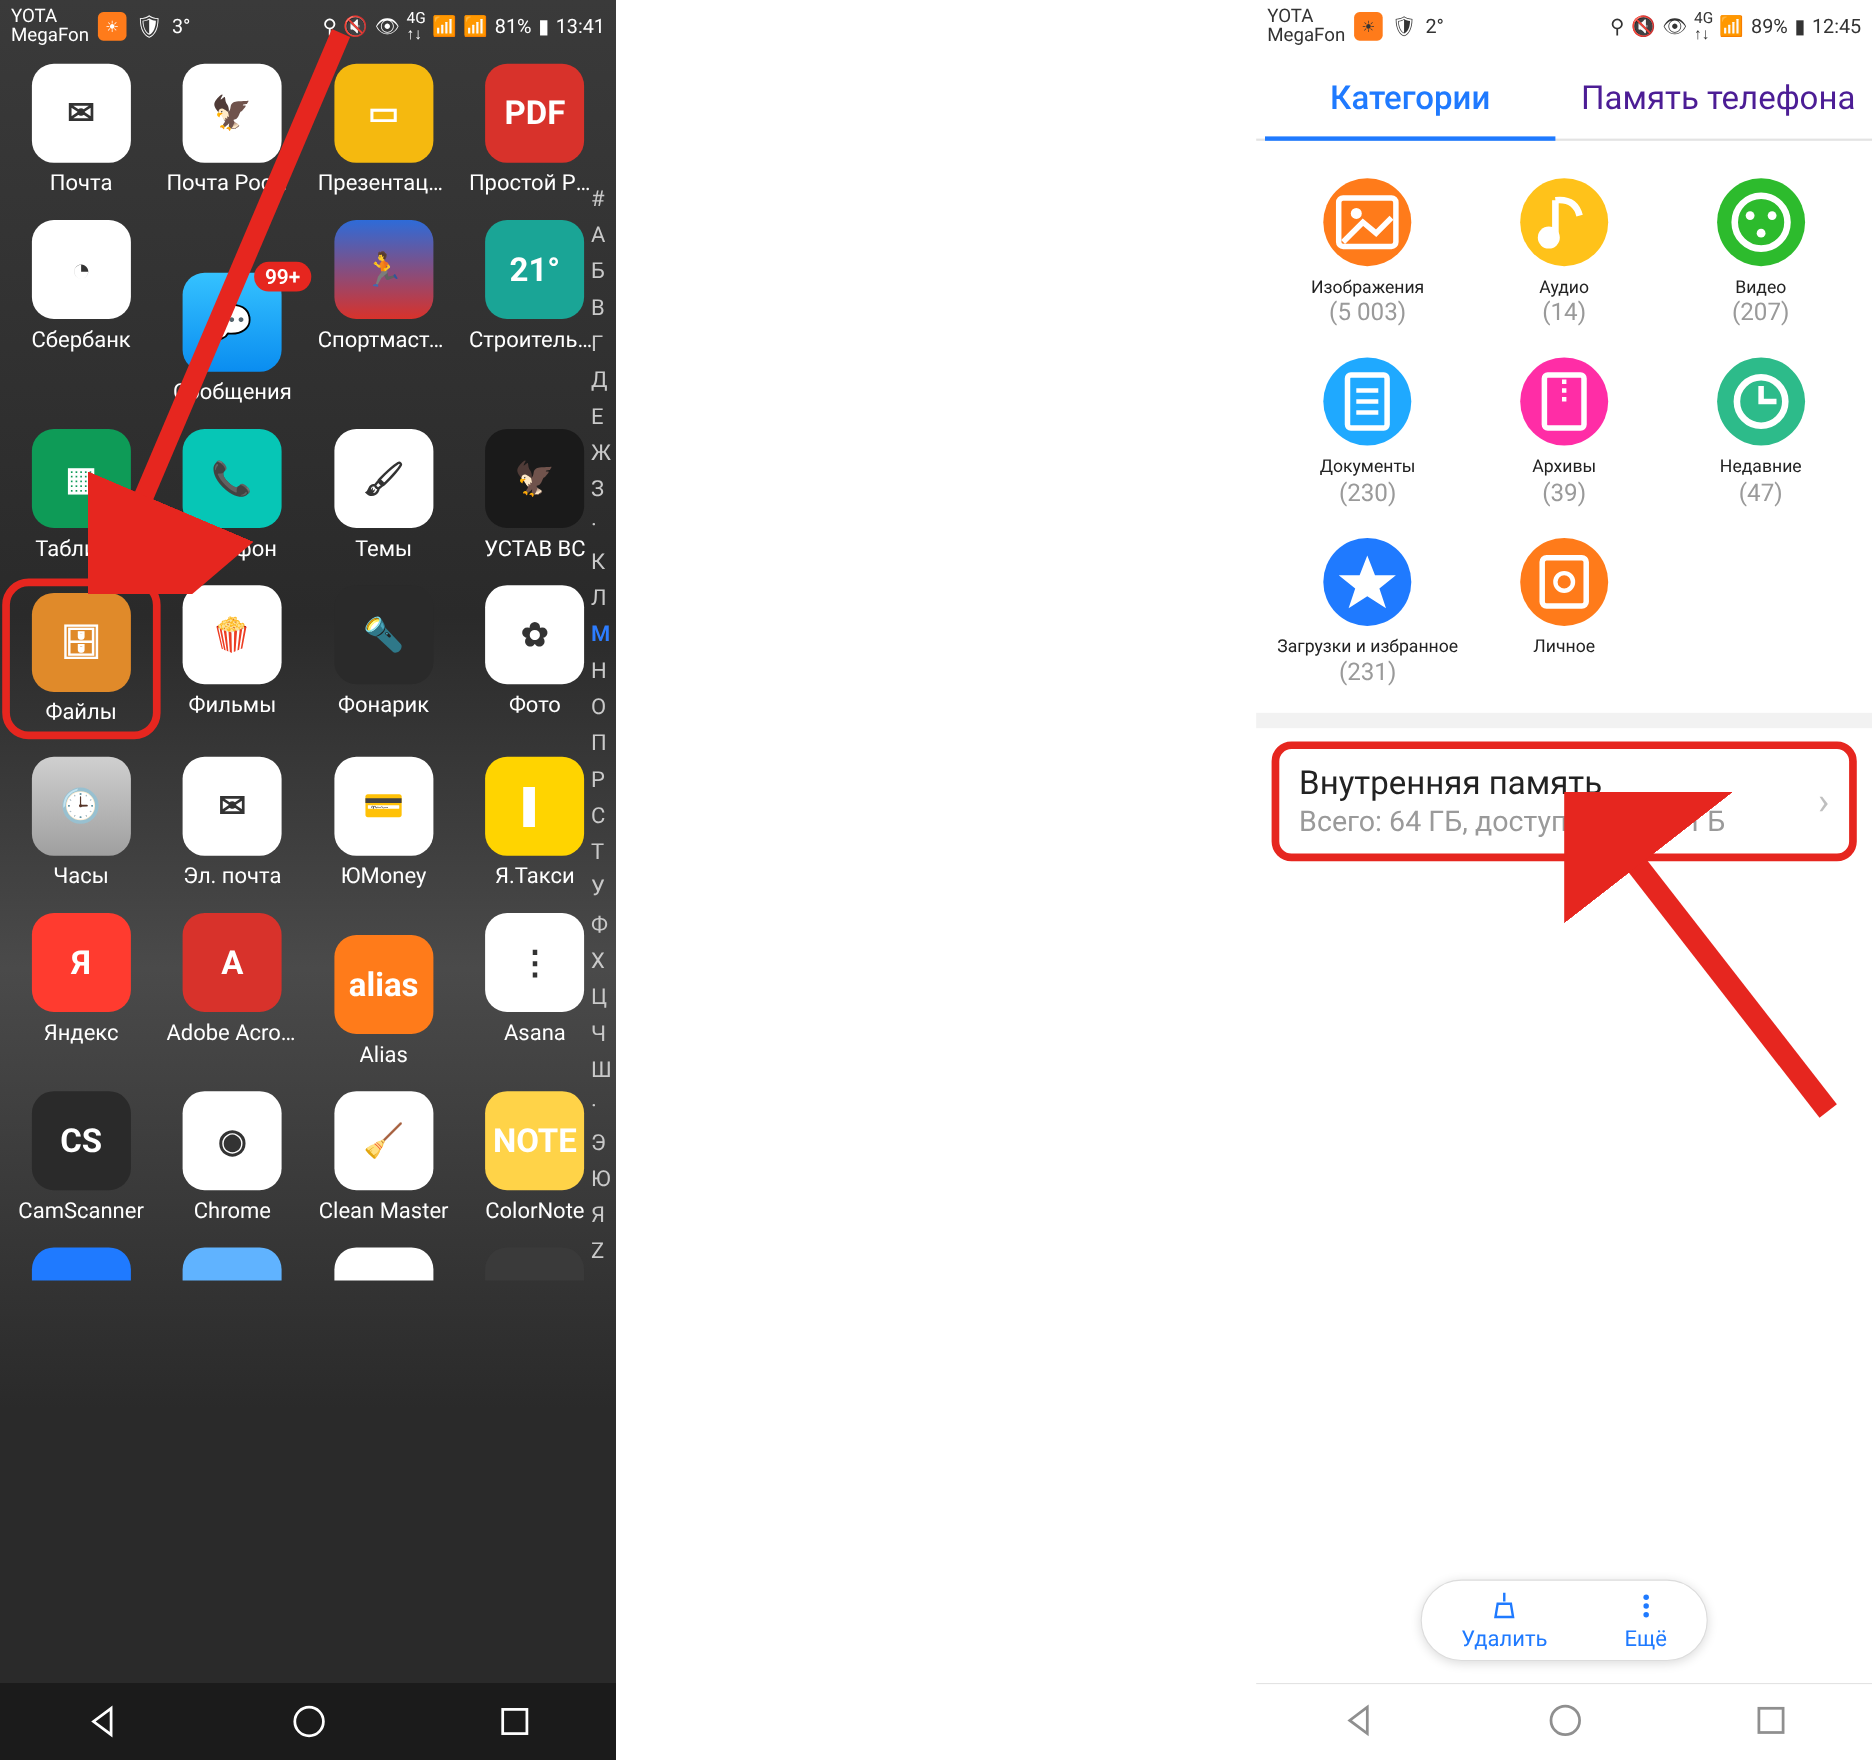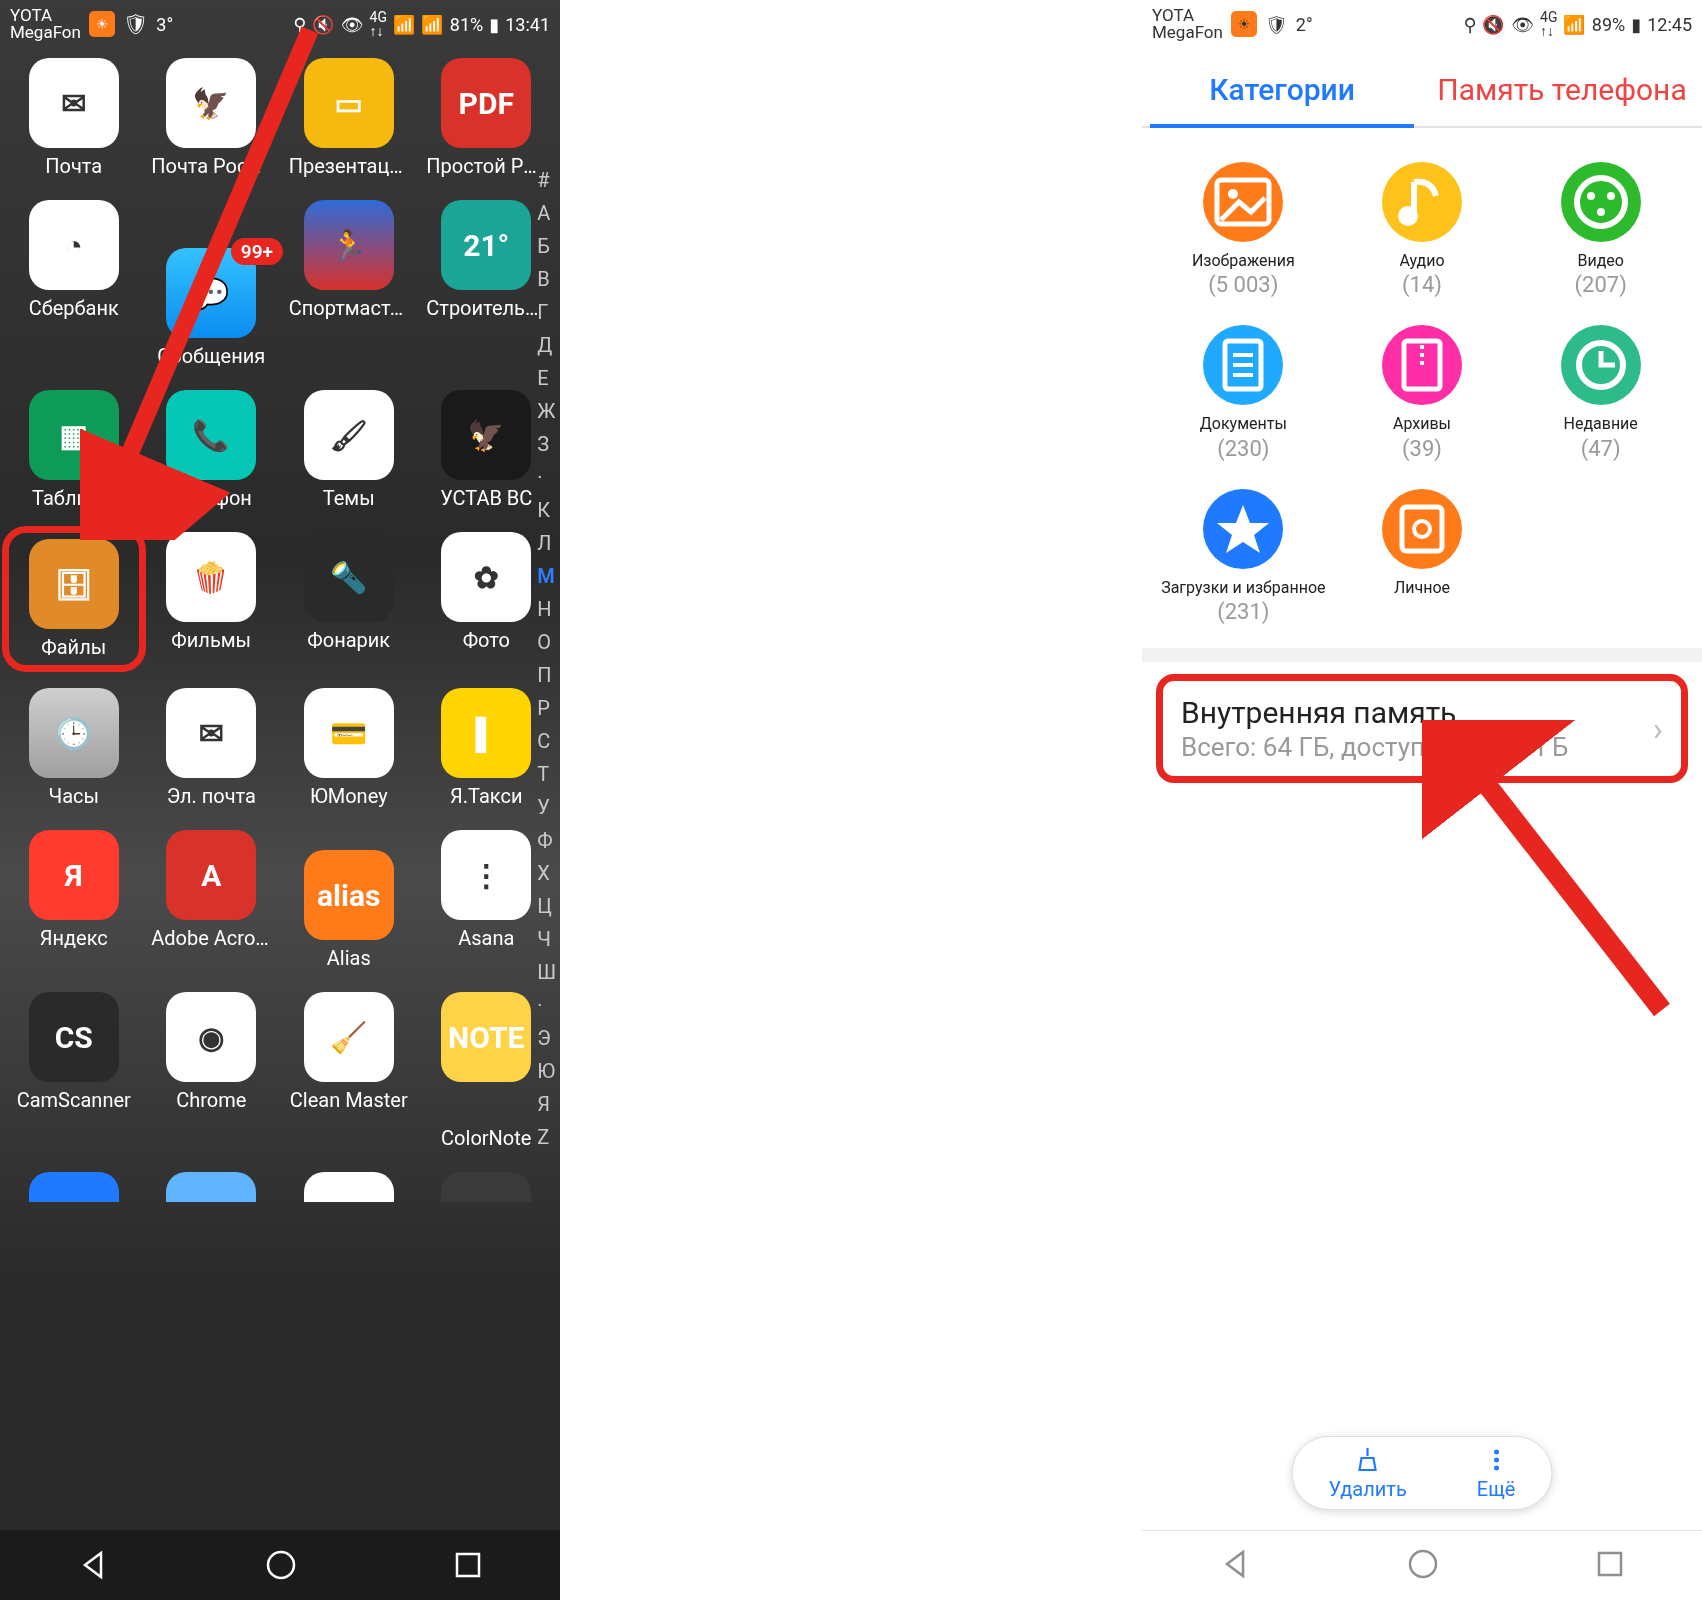--- a/index.html
+++ b/index.html
@@ -66,21 +66,21 @@
   .ic-clean{background:#fff;}
   .ic-note{background:#ffd348;}
 
   
   .phone-right{width:560px;height:1600px;display:flex;flex-direction:column;background:#fff;margin-left:auto; position:relative;}
   .status-bar-r{height:48px;display:flex;align-items:center;justify-content:space-between;padding:0 10px;color:#333;font-size:18px;}
   .status-bar-r .carrier{line-height:1;font-size:17px;}
   .status-bar-r .carrier span{display:block;}
   .status-bar-r .right-icons{display:flex;align-items:center;gap:6px;}
   .tabs-r{height:76px;display:flex;border-bottom:2px solid #e3e3e3;margin-top:4px;}
-  .tab-r{flex:1;display:flex;align-items:center;justify-content:center;font-size:30px;color:#ef4444;}
+  .tab-r{flex:1;display:flex;align-items:center;justify-content:center;font-size:30px;color:#4c1d95;}
   .tab-r.active{color:#1f7aff;font-weight:500;position:relative;}
   .tab-r.active::after{content:"";position:absolute;left:8px;right:8px;bottom:-2px;height:4px;background:#1f7aff;}
   .cats{display:grid;grid-template-columns:repeat(3,1fr);row-gap:28px;padding:34px 12px 24px 12px;}
   .cat{display:flex;flex-direction:column;align-items:center;text-align:center;}
   .cat .circ{width:80px;height:80px;border-radius:50%;display:flex;align-items:center;justify-content:center;}
   .cat .nm{font-size:16px;color:#222;margin-top:10px;line-height:1.15;}
   .cat .cnt{font-size:22px;color:#9a9a9a;margin-top:2px;}
   .sep{height:14px;background:#f2f2f2;}
   .storage{margin:12px 14px;border:7px solid #e6261f;border-radius:18px;padding:14px 18px;
     display:flex;align-items:center;justify-content:space-between;}
@@ -235,21 +235,21 @@
           <div class="lab">CamScanner</div>
         </div>
         <div class="app-l" style="position: relative;">
           <div class="ic ic-chrome" style="color: rgb(51, 51, 51); font-size: 30px; font-weight: 700;">◉</div>
           <div class="lab">Chrome</div>
         </div>
         <div class="app-l" style="position: relative;">
           <div class="ic ic-clean" style="color: rgb(51, 51, 51); font-size: 30px; font-weight: 700;">🧹</div>
           <div class="lab">Clean Master</div>
         </div>
-        <div class="app-l" style="position: relative; gap: 38px;">
+        <div class="app-l" style="position: relative;">
           <div class="ic ic-note" style="color: rgb(255, 255, 255); font-size: 30px; font-weight: 700;">NOTE</div>
           <div class="lab">ColorNote</div>
         </div>
       </div>
     <div class="partial-row">
       <div class="pill" style="background:#1f7aff;"></div>
       <div class="pill" style="background:#60b3ff;"></div>
       <div class="pill" style="background:#fff;"></div>
       <div class="pill" style="background:#3a3a3a;"></div>
     </div>

